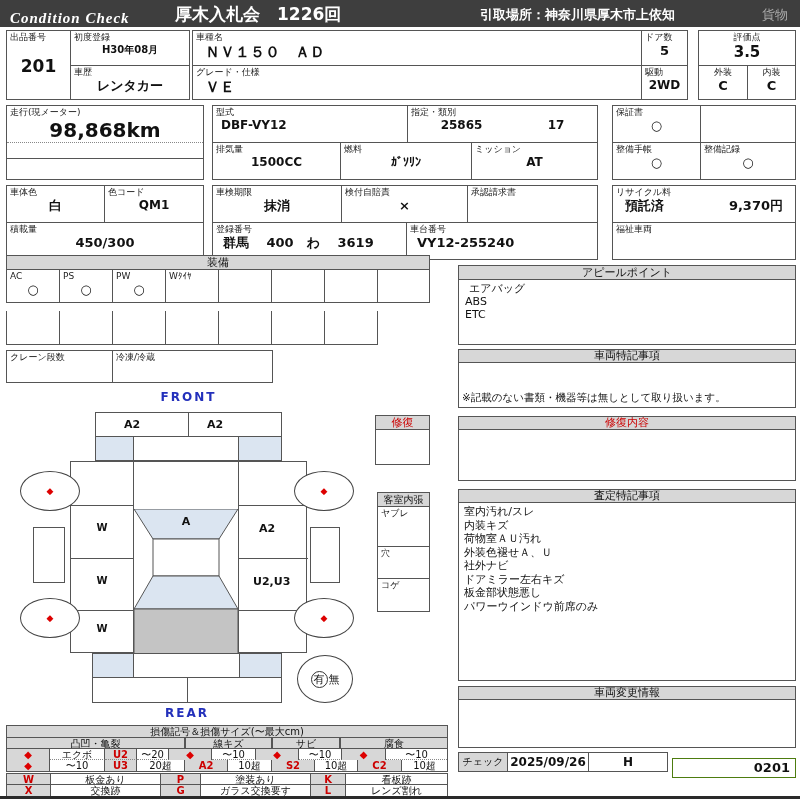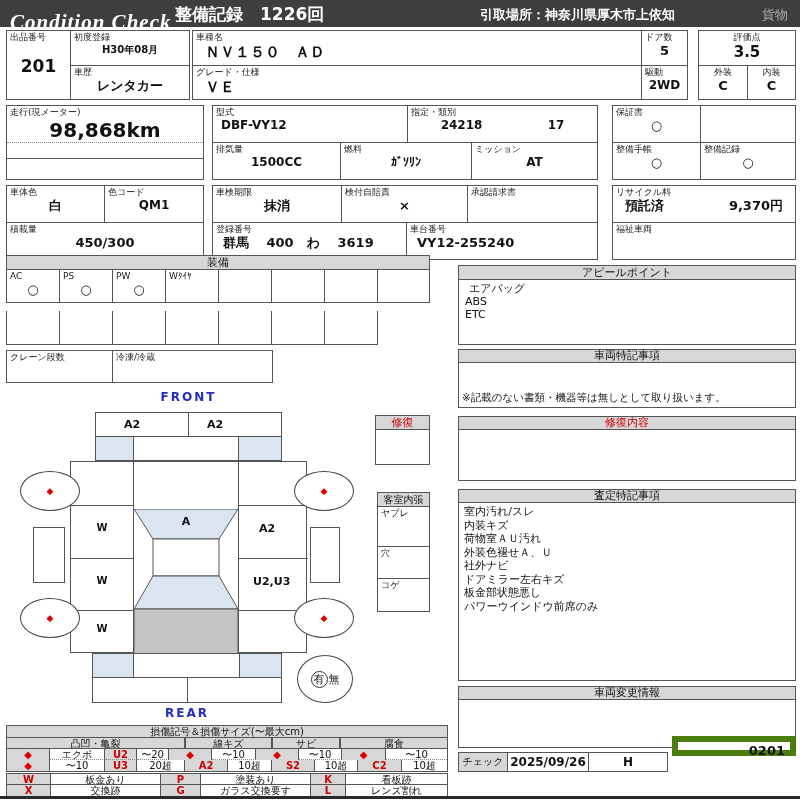--- a/index.html
+++ b/index.html
@@ -26,22 +26,22 @@
 .tbar{position:absolute;left:0;top:0;width:800px;height:27px;background:#3e3e3e;color:#fff;overflow:hidden}
 .mark{font-weight:bold;font-size:10px;text-align:center}
 .dlab{font-weight:bold;font-size:11px;white-space:nowrap}
 </style>
 </head>
 <body>
 
 <div class="sheet">
 
   <div class="tbar">
-    <span class="abs" style="left:10px;top:10px;font-family:'Liberation Serif',serif;font-style:italic;font-weight:bold;font-size:21px;letter-spacing:1px">Condition  Check</span>
-    <span class="abs" style="left:175px;top:3px;font-weight:bold;font-size:17px">整備記録　1226回</span>
+    <span class="abs" style="left:10px;top:10px;font-family:'Liberation Serif',serif;font-style:italic;font-weight:bold;font-size:15px;letter-spacing:1px">Condition  Check</span>
+    <span class="abs" style="left:175px;top:3px;font-weight:bold;font-size:17px">厚木入札会　1226回</span>
     <span class="abs" style="left:480px;top:6px;font-weight:bold;font-size:13px">引取場所：神奈川県厚木市上依知</span>
     <span class="abs" style="left:762px;top:6px;font-size:13px;color:#a9a9a9">貨物</span>
   </div>
 
   <div class="bx" style="left:6px;top:30px;width:184px;height:70px">
     <div class="row" style="height:100%">
       <div class="cell bR" style="width:64px">
         <div class="l">出品番号</div>
         <div class="v" style="font-size:17px;margin-top:13px">201</div>
       </div>
@@ -109,21 +109,21 @@
 
   <div class="bx" style="left:212px;top:105px;width:386px;height:75px">
     <div class="row bB" style="height:37px">
       <div class="cell bR" style="width:195px">
         <div class="l">型式</div>
         <div class="v" style="font-size:12px;text-align:left;padding-left:8px">DBF-VY12</div>
       </div>
       <div class="cell" style="flex:1">
         <div class="l">指定・類別</div>
         <div class="row" style="justify-content:space-around">
-          <span class="v" style="font-size:12px">24218</span>
+          <span class="v" style="font-size:12px">25865</span>
           <span class="v" style="font-size:12px">17</span>
         </div>
       </div>
     </div>
     <div class="row" style="height:36px">
       <div class="cell bR" style="width:128px">
         <div class="l">排気量</div>
         <div class="v" style="font-size:12px">1500CC</div>
       </div>
       <div class="cell bR" style="width:131px">
@@ -385,21 +385,21 @@
 
   <div class="bx" style="left:458px;top:686px;width:338px;height:62px">
     <div class="hdr" style="height:13px;line-height:12px">車両変更情報</div>
   </div>
 
   <div class="abs" style="left:458px;top:752px;width:210px;height:20px;border:1px solid #555;display:flex;background:#fff">
     <div class="cell bR" style="width:49px;background:#d7d7d7;font-size:10px;text-align:center;line-height:18px">チェック</div>
     <div class="cell bR v" style="width:81px;line-height:18px;font-size:12px">2025/09/26</div>
     <div class="cell v" style="flex:1;line-height:18px;font-size:12px">H</div>
   </div>
-  <div class="abs v" style="left:672px;top:736px;width:124px;height:20px;border:6px solid #4d7c0f;line-height:18px;text-align:right;padding-right:5px;background:#fff">0201</div>
+  <div class="abs v" style="left:672px;top:758px;width:124px;height:20px;border:1px solid #4d7c0f;line-height:18px;text-align:right;padding-right:5px;background:#fff">0201</div>
 
   <div class="abs" style="left:6px;top:725px;width:442px;border:1px solid #555;background:#fff">
     <div class="hdr" style="height:12px;line-height:11px;font-size:10px">損傷記号＆損傷サイズ(〜最大cm)</div>
     <div class="row" style="height:11px">
       <div class="lc lg bB" style="width:178px">凸凹・亀裂</div>
       <div class="lc lg bB" style="width:87px;border-left:1px solid #555">線キズ</div>
       <div class="lc lg bB" style="width:68px;border-left:1px solid #555">サビ</div>
       <div class="lc lg bB" style="flex:1;border-right:none;border-left:1px solid #555">腐食</div>
     </div>
     <div class="row" style="height:11px">

